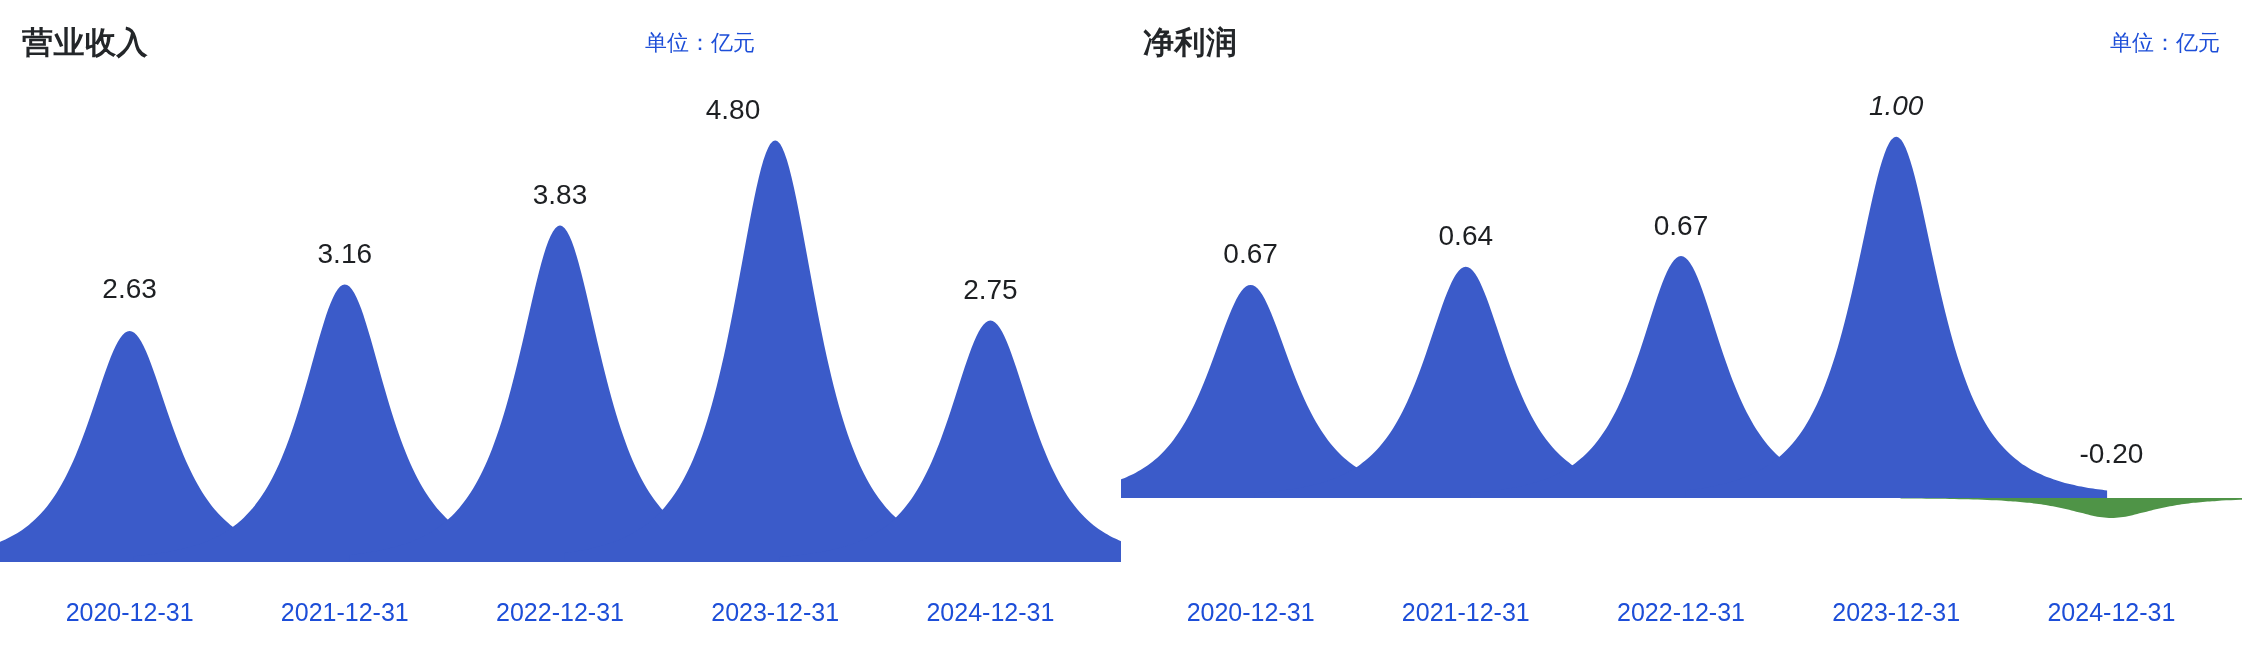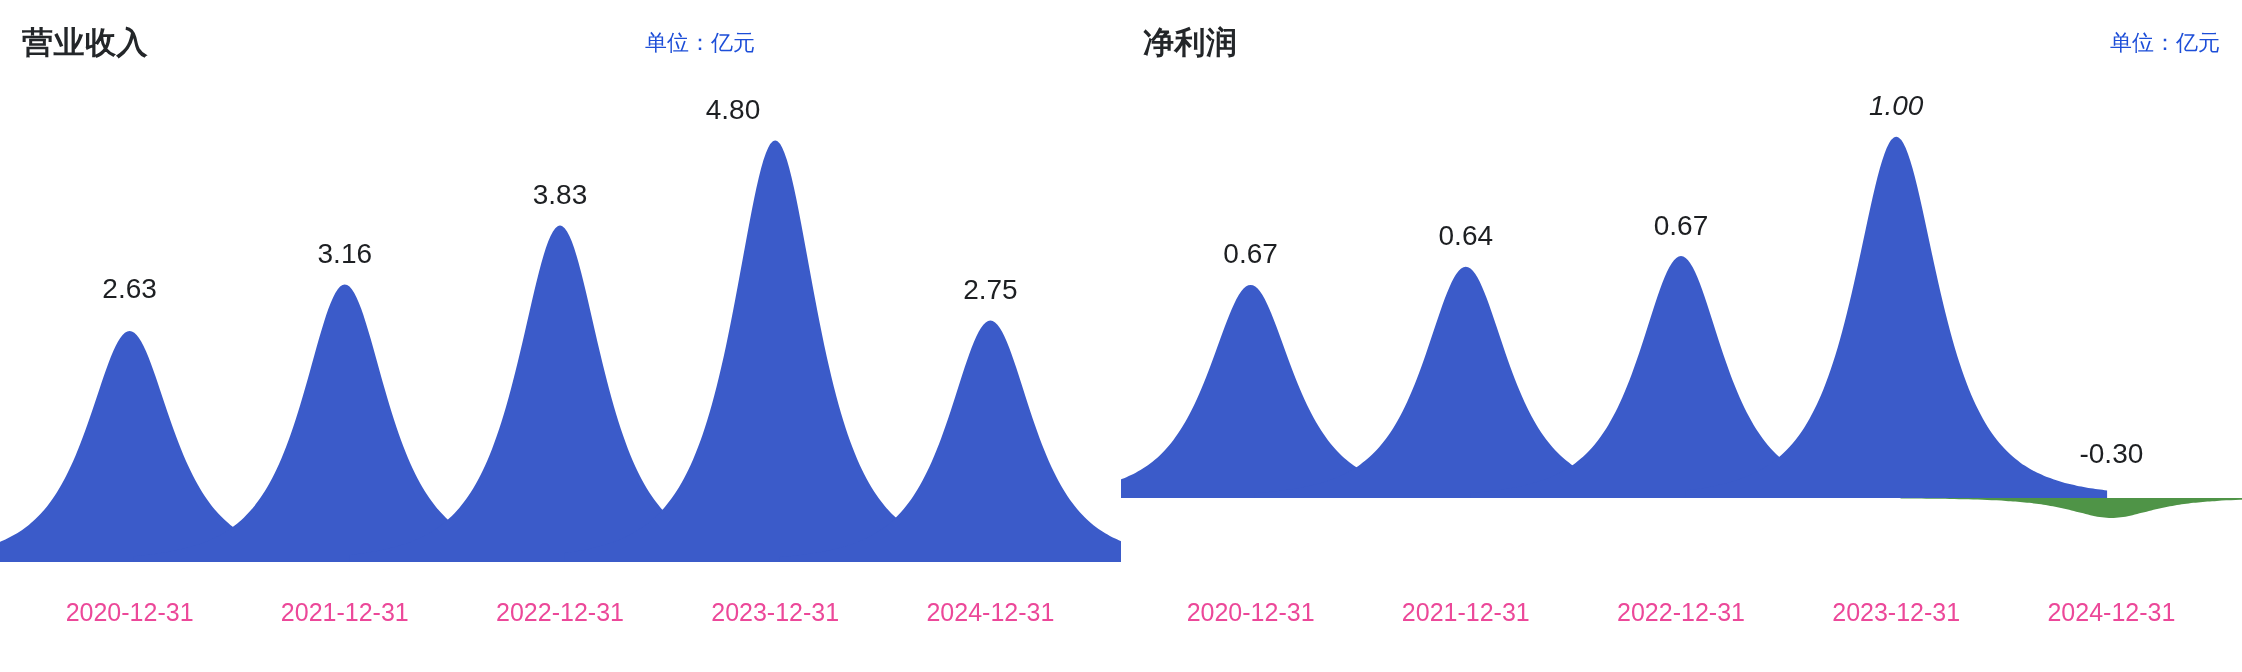--- a/index.html
+++ b/index.html
@@ -58,21 +58,21 @@
   .value-label{
     position:absolute;
     font-size:28px;
     color:#1d1f22;
     white-space:nowrap;
     transform:translateX(-50%);
   }
   .axis-label{
     position:absolute;
     font-size:25px;
-    color:#ec4899;
+    color:#1d4ed8;
     white-space:nowrap;
     transform:translateX(-50%);
   }
 </style>
 </head>
 <body>
 
 <div class="board">
 
   <section class="panel panel-a">
@@ -123,21 +123,21 @@
           <path d="M 564.30 430.46 Q 564.30 430.46 566.65 430.17 Q 568.99 429.89 571.33 429.58 Q 573.68 429.27 576.02 428.93 Q 578.36 428.59 580.71 428.21 Q 583.05 427.84 585.39 427.43 Q 587.74 427.02 590.08 426.57 Q 592.42 426.13 594.77 425.63 Q 597.11 425.14 599.45 424.60 Q 601.80 424.06 604.14 423.46 Q 606.48 422.86 608.83 422.20 Q 611.17 421.54 613.51 420.82 Q 615.86 420.09 618.20 419.28 Q 620.54 418.48 622.89 417.58 Q 625.23 416.69 627.57 415.70 Q 629.92 414.71 632.26 413.62 Q 634.60 412.52 636.95 411.30 Q 639.29 410.08 641.63 408.72 Q 643.98 407.36 646.32 405.84 Q 648.66 404.33 651.01 402.64 Q 653.35 400.95 655.69 399.06 Q 658.04 397.17 660.38 395.06 Q 662.72 392.95 665.07 390.59 Q 667.41 388.23 669.75 385.58 Q 672.10 382.93 674.44 379.97 Q 676.78 377.00 679.13 373.68 Q 681.47 370.36 683.81 366.63 Q 686.16 362.90 688.50 358.73 Q 690.84 354.55 693.18 349.87 Q 695.53 345.19 697.87 339.96 Q 700.21 334.73 702.56 328.88 Q 704.90 323.04 707.24 316.54 Q 709.59 310.03 711.93 302.82 Q 714.27 295.61 716.62 287.66 Q 718.96 279.71 721.30 271.00 Q 723.65 262.30 725.99 252.86 Q 728.33 243.42 730.68 233.31 Q 733.02 223.20 735.36 212.55 Q 737.71 201.90 740.05 190.92 Q 742.39 179.94 744.74 168.92 Q 747.08 157.90 749.42 147.25 Q 751.77 136.60 754.11 126.79 Q 756.45 116.99 758.80 108.56 Q 761.14 100.14 763.48 93.64 Q 765.83 87.14 768.17 83.03 Q 770.51 78.91 772.86 77.50 Q 775.20 76.10 777.54 77.50 Q 779.89 78.91 782.23 83.03 Q 784.57 87.14 786.92 93.64 Q 789.26 100.14 791.60 108.56 Q 793.95 116.99 796.29 126.79 Q 798.63 136.60 800.98 147.25 Q 803.32 157.90 805.66 168.92 Q 808.01 179.94 810.35 190.92 Q 812.69 201.90 815.04 212.55 Q 817.38 223.20 819.72 233.31 Q 822.07 243.42 824.41 252.86 Q 826.75 262.30 829.10 271.00 Q 831.44 279.71 833.78 287.66 Q 836.13 295.61 838.47 302.82 Q 840.81 310.03 843.16 316.54 Q 845.50 323.04 847.84 328.88 Q 850.19 334.73 852.53 339.96 Q 854.87 345.19 857.22 349.87 Q 859.56 354.55 861.90 358.73 Q 864.24 362.90 866.59 366.63 Q 868.93 370.36 871.27 373.68 Q 873.62 377.00 875.96 379.97 Q 878.30 382.93 880.65 385.58 Q 882.99 388.23 885.33 390.59 Q 887.68 392.95 890.02 395.06 Q 892.36 397.17 894.71 399.06 Q 897.05 400.95 899.39 402.64 Q 901.74 404.33 904.08 405.84 Q 906.42 407.36 908.77 408.72 Q 911.11 410.08 913.45 411.30 Q 915.80 412.52 918.14 413.62 Q 920.48 414.71 922.83 415.70 Q 925.17 416.69 927.51 417.58 Q 929.86 418.48 932.20 419.28 Q 934.54 420.09 936.89 420.82 Q 939.23 421.54 941.57 422.20 Q 943.92 422.86 946.26 423.46 Q 948.60 424.06 950.95 424.60 Q 953.29 425.14 955.63 425.63 Q 957.98 426.13 960.32 426.57 Q 962.66 427.02 965.01 427.43 Q 967.35 427.84 969.69 428.21 Q 972.04 428.59 974.38 428.93 Q 976.72 429.27 979.07 429.58 Q 981.41 429.89 983.75 430.17 L 986.10 430.46 L 986.10 438 L 564.30 438 Z" fill="#3B5BC9"></path>
           <path d="M 779.50 438.42 Q 779.50 438.42 781.85 438.43 Q 784.19 438.45 786.53 438.47 Q 788.88 438.48 791.22 438.50 Q 793.56 438.52 795.91 438.54 Q 798.25 438.56 800.59 438.58 Q 802.94 438.61 805.28 438.63 Q 807.62 438.66 809.97 438.68 Q 812.31 438.71 814.65 438.74 Q 817.00 438.77 819.34 438.80 Q 821.68 438.84 824.03 438.87 Q 826.37 438.91 828.71 438.95 Q 831.06 438.99 833.40 439.03 Q 835.74 439.08 838.09 439.13 Q 840.43 439.18 842.77 439.23 Q 845.12 439.29 847.46 439.35 Q 849.80 439.41 852.15 439.48 Q 854.49 439.54 856.83 439.62 Q 859.18 439.69 861.52 439.78 Q 863.86 439.86 866.21 439.95 Q 868.55 440.05 870.89 440.15 Q 873.24 440.26 875.58 440.37 Q 877.92 440.49 880.27 440.62 Q 882.61 440.75 884.95 440.90 Q 887.30 441.04 889.64 441.21 Q 891.98 441.37 894.33 441.55 Q 896.67 441.74 899.01 441.94 Q 901.36 442.15 903.70 442.38 Q 906.04 442.61 908.38 442.87 Q 910.73 443.13 913.07 443.42 Q 915.41 443.71 917.76 444.03 Q 920.10 444.35 922.44 444.71 Q 924.79 445.07 927.13 445.47 Q 929.47 445.87 931.82 446.31 Q 934.16 446.75 936.50 447.23 Q 938.85 447.71 941.19 448.23 Q 943.53 448.75 945.88 449.31 Q 948.22 449.87 950.56 450.46 Q 952.91 451.05 955.25 451.65 Q 957.59 452.26 959.94 452.87 Q 962.28 453.48 964.62 454.07 Q 966.97 454.66 969.31 455.20 Q 971.65 455.74 974.00 456.21 Q 976.34 456.67 978.68 457.03 Q 981.03 457.39 983.37 457.62 Q 985.71 457.84 988.06 457.92 Q 990.40 458.00 992.74 457.92 Q 995.09 457.84 997.43 457.62 Q 999.77 457.39 1002.12 457.03 Q 1004.46 456.67 1006.80 456.21 Q 1009.15 455.74 1011.49 455.20 Q 1013.83 454.66 1016.18 454.07 Q 1018.52 453.48 1020.86 452.87 Q 1023.21 452.26 1025.55 451.65 Q 1027.89 451.05 1030.24 450.46 Q 1032.58 449.87 1034.92 449.31 Q 1037.27 448.75 1039.61 448.23 Q 1041.95 447.71 1044.30 447.23 Q 1046.64 446.75 1048.98 446.31 Q 1051.33 445.87 1053.67 445.47 Q 1056.01 445.07 1058.36 444.71 Q 1060.70 444.35 1063.04 444.03 Q 1065.39 443.71 1067.73 443.42 Q 1070.07 443.13 1072.42 442.87 Q 1074.76 442.61 1077.10 442.38 Q 1079.44 442.15 1081.79 441.94 Q 1084.13 441.74 1086.47 441.55 Q 1088.82 441.37 1091.16 441.21 Q 1093.50 441.04 1095.85 440.90 Q 1098.19 440.75 1100.53 440.62 Q 1102.88 440.49 1105.22 440.37 Q 1107.56 440.26 1109.91 440.15 Q 1112.25 440.05 1114.59 439.95 Q 1116.94 439.86 1119.28 439.78 Q 1121.62 439.69 1123.97 439.62 Q 1126.31 439.54 1128.65 439.48 Q 1131.00 439.41 1133.34 439.35 Q 1135.68 439.29 1138.03 439.23 Q 1140.37 439.18 1142.71 439.13 Q 1145.06 439.08 1147.40 439.03 Q 1149.74 438.99 1152.09 438.95 Q 1154.43 438.91 1156.77 438.87 Q 1159.12 438.84 1161.46 438.80 Q 1163.80 438.77 1166.15 438.74 Q 1168.49 438.71 1170.83 438.68 Q 1173.18 438.66 1175.52 438.63 Q 1177.86 438.61 1180.21 438.58 Q 1182.55 438.56 1184.89 438.54 Q 1187.24 438.52 1189.58 438.50 Q 1191.92 438.48 1194.27 438.47 Q 1196.61 438.45 1198.95 438.43 L 1201.30 438.42 L 1201.30 438 L 779.50 438 Z" fill="#4F9447"></path>
         </svg>
     </div>
 
     <div class="value-layer" id="vals-b">
         <div class="value-label" style="left: 129.6px; top: 238.476px;">0.67</div>
         <div class="value-label" style="left: 344.8px; top: 220.381px;">0.64</div>
         <div class="value-label" style="left: 560px; top: 210px;">0.67</div>
         <div class="value-label" style="left: 775.2px; top: 90.0952px; font-style: italic;">1.00</div>
-        <div class="value-label" style="left: 990.4px; top: 438px;">-0.30</div>
+        <div class="value-label" style="left: 990.4px; top: 438px;">-0.20</div>
       </div>
     <div class="axis-layer" id="axis-b">
         <div class="axis-label" style="left: 129.6px; top: 598px;">2020-12-31</div>
         <div class="axis-label" style="left: 344.8px; top: 598px;">2021-12-31</div>
         <div class="axis-label" style="left: 560px; top: 598px;">2022-12-31</div>
         <div class="axis-label" style="left: 775.2px; top: 598px;">2023-12-31</div>
         <div class="axis-label" style="left: 990.4px; top: 598px;">2024-12-31</div>
       </div>
   </section>
 

